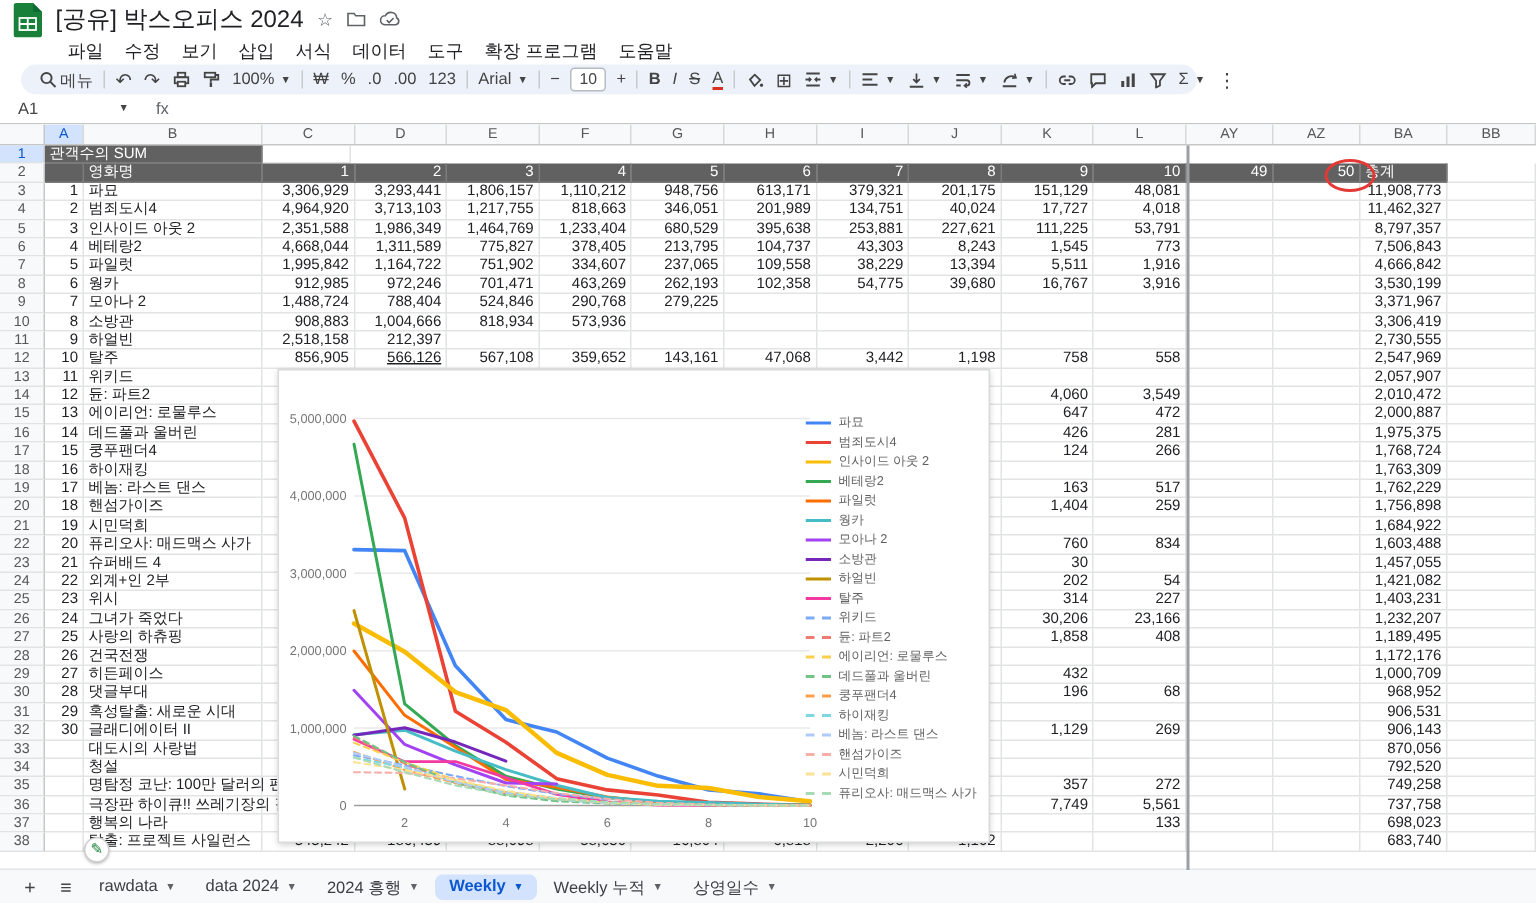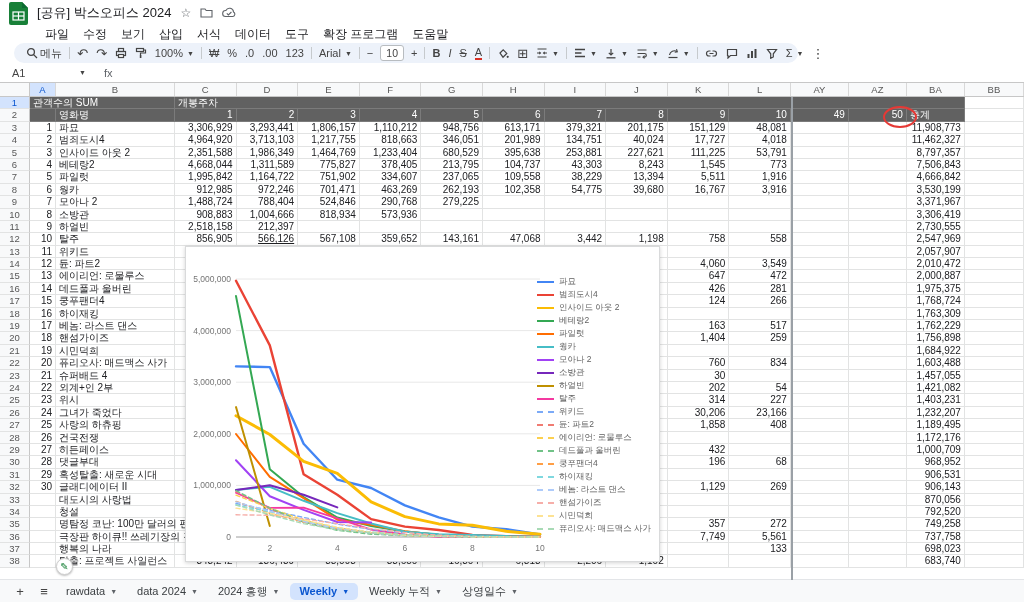--- a/index.html
+++ b/index.html
@@ -1,21 +1,21 @@
 <!DOCTYPE html>
 <html><head>
 <meta charset="utf-8">
 <style>
   html,body{margin:0;padding:0;}
   body{width:1024px;height:602px;overflow:hidden;position:relative;background:#fff;
        font-family:"Liberation Sans","DejaVu Sans",sans-serif;color:#202124;}
   
   .titlebar{position:absolute;top:0;left:0;right:0;height:26px;display:flex;align-items:center;padding-left:9px;}
   .logo{width:19px;height:23px;margin-right:9px;flex:none;}
-  .doc-title{font-size:13px;color:#202124;}
+  .doc-title{font-size:16px;color:#202124;}
   .title-ico{color:#5f6368;font-size:12px;margin-left:9px;line-height:1;}
   .menubar{position:absolute;top:25px;left:38px;height:18px;display:flex;align-items:center;font-size:12px;color:#202124;}
   .menubar span{padding:0 7px;line-height:18px;border-radius:4px;cursor:default;}
   .toolbar{position:absolute;top:43px;left:14px;width:784px;height:20px;background:#edf2fa;border-radius:11px;
            display:flex;align-items:center;font-size:11px;color:#444;padding:0 8px;box-sizing:border-box;}
   .tb{display:flex;align-items:center;padding:0 4px;height:100%;gap:2px;white-space:nowrap;justify-content:center;}
   .tb svg{display:block;}
   .glyph{font-size:13px;line-height:1;}
   .sep{width:1px;height:12px;background:#c6cacd;margin:0 3px;flex:none;}
   .caret{font-size:7px;color:#444;margin-left:2px;}
@@ -261,21 +261,20 @@
       <div class="ch" style="width: 58px;">AY</div>
       <div class="ch" style="width: 58px;">AZ</div>
       <div class="ch" style="width: 58px;">BA</div>
       <div class="ch" style="width: 59px;">BB</div>
     </div>
   <div class="rows">
     <div class="split-line"></div>
   <div class="row">
         <div class="gut hl">1</div>
         <div class="cell dk" style="width: 145px;">관객수의 SUM</div>
-        <div class="cell dk" style="width: 790px;">개봉주차</div>
         <div class="cell" style="width: 59px;"></div>
       </div>
       <div class="row">
         <div class="gut">2</div>
         <div class="cell dk" style="width: 26px;"></div>
         <div class="cell dk" style="width: 119px;">영화명</div>
         <div class="cell dk num" style="width: 61.6px;">1</div>
         <div class="cell dk num" style="width: 61.6px;">2</div>
         <div class="cell dk num" style="width: 61.6px;">3</div>
         <div class="cell dk num" style="width: 61.6px;">4</div>

